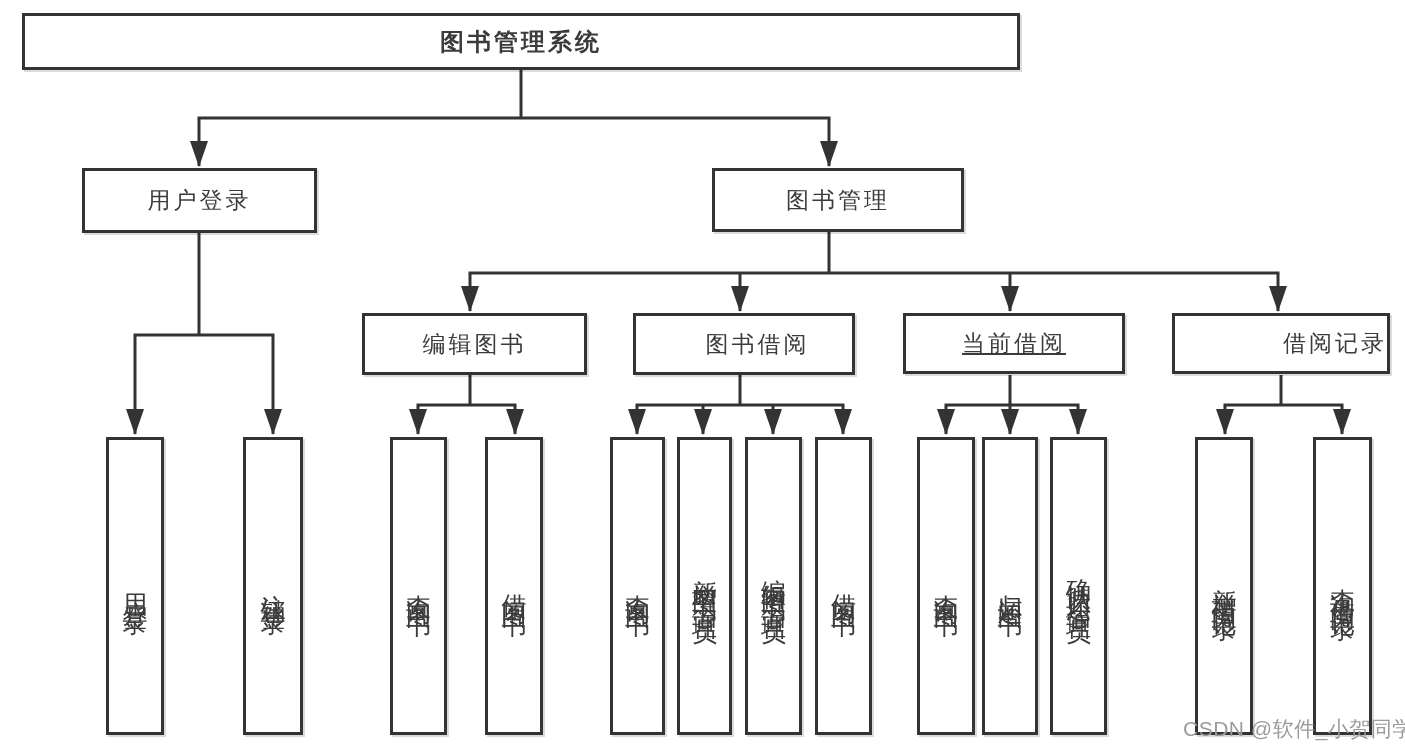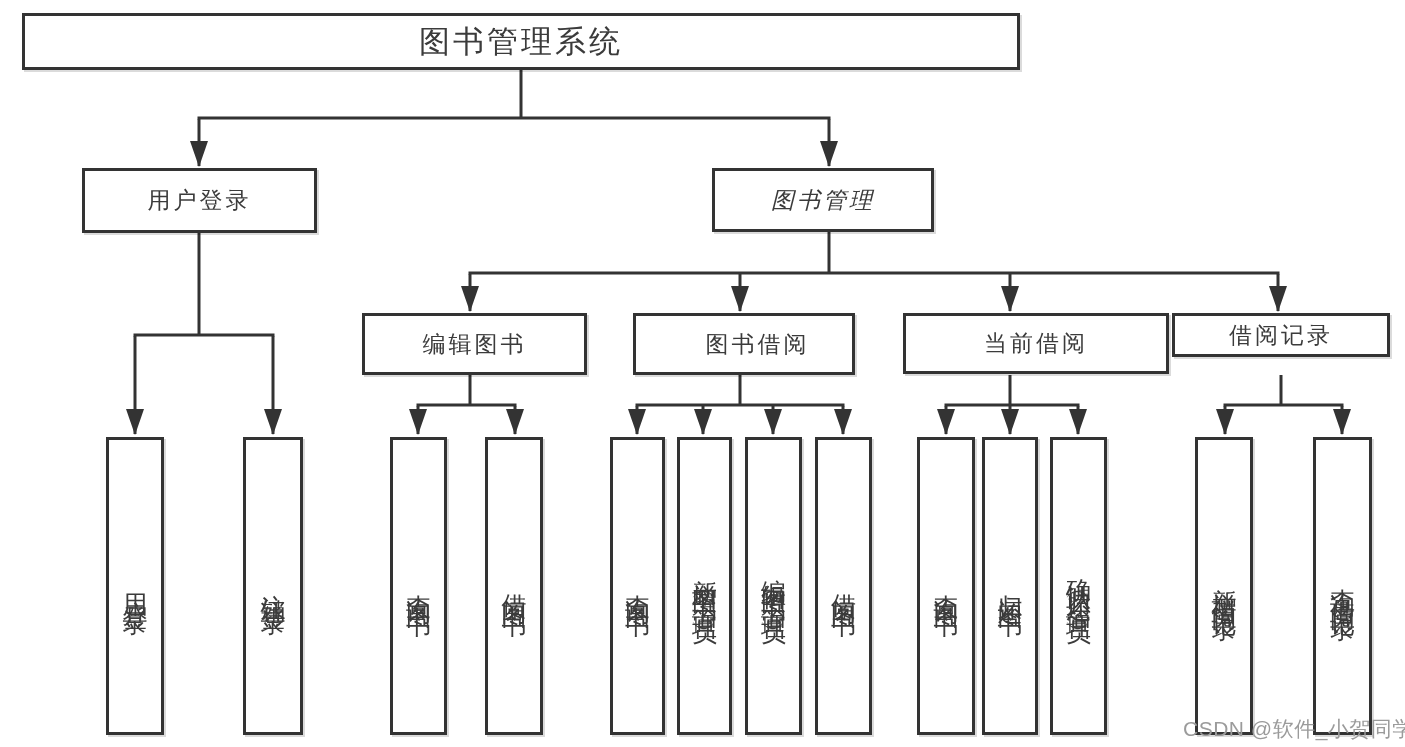--- a/index.html
+++ b/index.html
@@ -33,21 +33,21 @@
     align-items: center;
     justify-content: center;
     z-index: 2;
   }
   .hbox span {
     font-size: 23px;
     letter-spacing: 3px;
     white-space: nowrap;
     color: var(--text);
   }
-  .root-box span { font-size: 31px; }
+  .root-box span { font-size: 24px; font-weight: bold; }
   .vbox { top: 437px; height: 298px; }
   .vbox span {
     writing-mode: vertical-rl;
     text-orientation: mixed;
     font-size: 25px;
     line-height: 1;
     letter-spacing: 6px;
     color: var(--text);
   }
   .watermark {
@@ -113,34 +113,34 @@
     <path d="M1342,406 V434" marker-end="url(#arrow)"></path>
   </svg>
 
   <div class="box hbox root-box" style="left:22px; top:13px; width:998px; height:57px;">
     <span>图书管理系统</span>
   </div>
 
   <div class="box hbox" style="left:82px; top:168px; width:235px; height:65px;">
     <span>用户登录</span>
   </div>
-  <div class="box hbox" style="left:712px; top:168px; width:222px; height:64px;font-style:italic;">
+  <div class="box hbox" style="left:712px; top:168px; width:252px; height:64px;">
     <span>图书管理</span>
   </div>
 
   <div class="box hbox" style="left:362px; top:313px; width:225px; height:62px;">
     <span>编辑图书</span>
   </div>
   <div class="box hbox" style="left:633px; top:313px; width:222px; height:62px;padding-left:27px;">
     <span>图书借阅</span>
   </div>
-  <div class="box hbox" style="left:903px; top:313px; width:266px; height:61px;">
+  <div class="box hbox" style="left:903px; top:313px; width:222px; height:61px;text-decoration:underline;">
     <span>当前借阅</span>
   </div>
-  <div class="box hbox" style="left:1172px; top:313px; width:218px; height:44px;">
+  <div class="box hbox" style="left:1172px; top:313px; width:218px; height:61px;justify-content:flex-end;">
     <span>借阅记录</span>
   </div>
 
   <div class="box vbox" style="left:106px; width:58px;">
     <span>用户登录</span>
   </div>
   <div class="box vbox" style="left:243px; width:60px;">
     <span>注销登录</span>
   </div>
 

